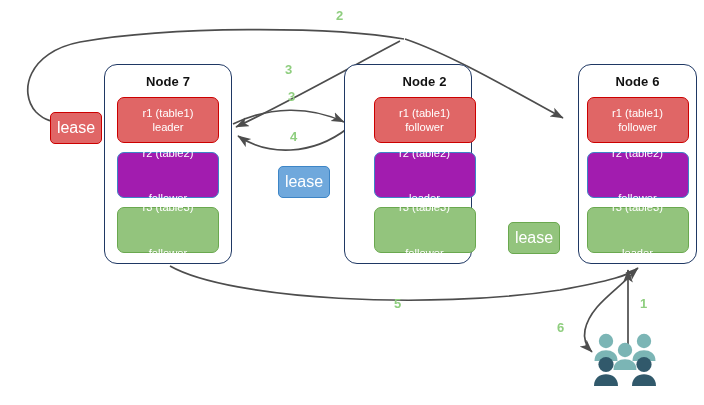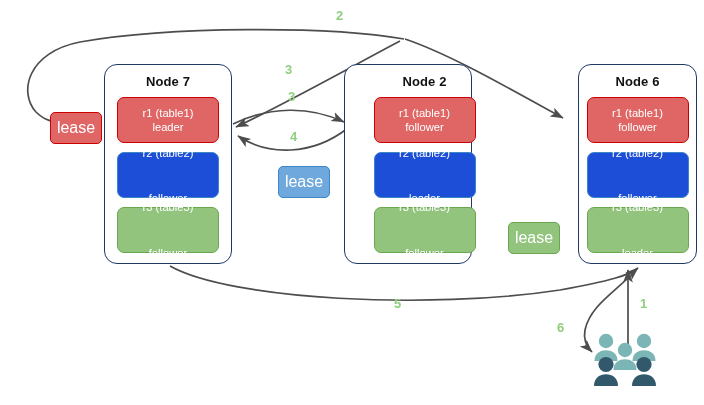--- a/index.html
+++ b/index.html
@@ -53,21 +53,21 @@
     flex-direction: column;
     align-items: center;
     justify-content: center;
     color: #ffffff;
     font-size: 11.2px;
     line-height: 14px;
     margin-bottom: 9px;
     text-align: right;
   }
   .replica.r1 { background: #e06666; border: 1.6px solid #cc0000; }
-  .replica.r2 { background: #1d4ed8; border: 1.6px solid #3d85c6; gap: 31px; }
+  .replica.r2 { background: #a21caf; border: 1.6px solid #3d85c6; gap: 31px; }
   .replica.r3 { background: #93c47d; border: 1.6px solid #6aa84f; gap: 32px; }
 
   .lease {
     position: absolute;
     box-sizing: border-box;
     border-radius: 5px;
     display: flex;
     align-items: center;
     justify-content: center;
     color: #ffffff;

